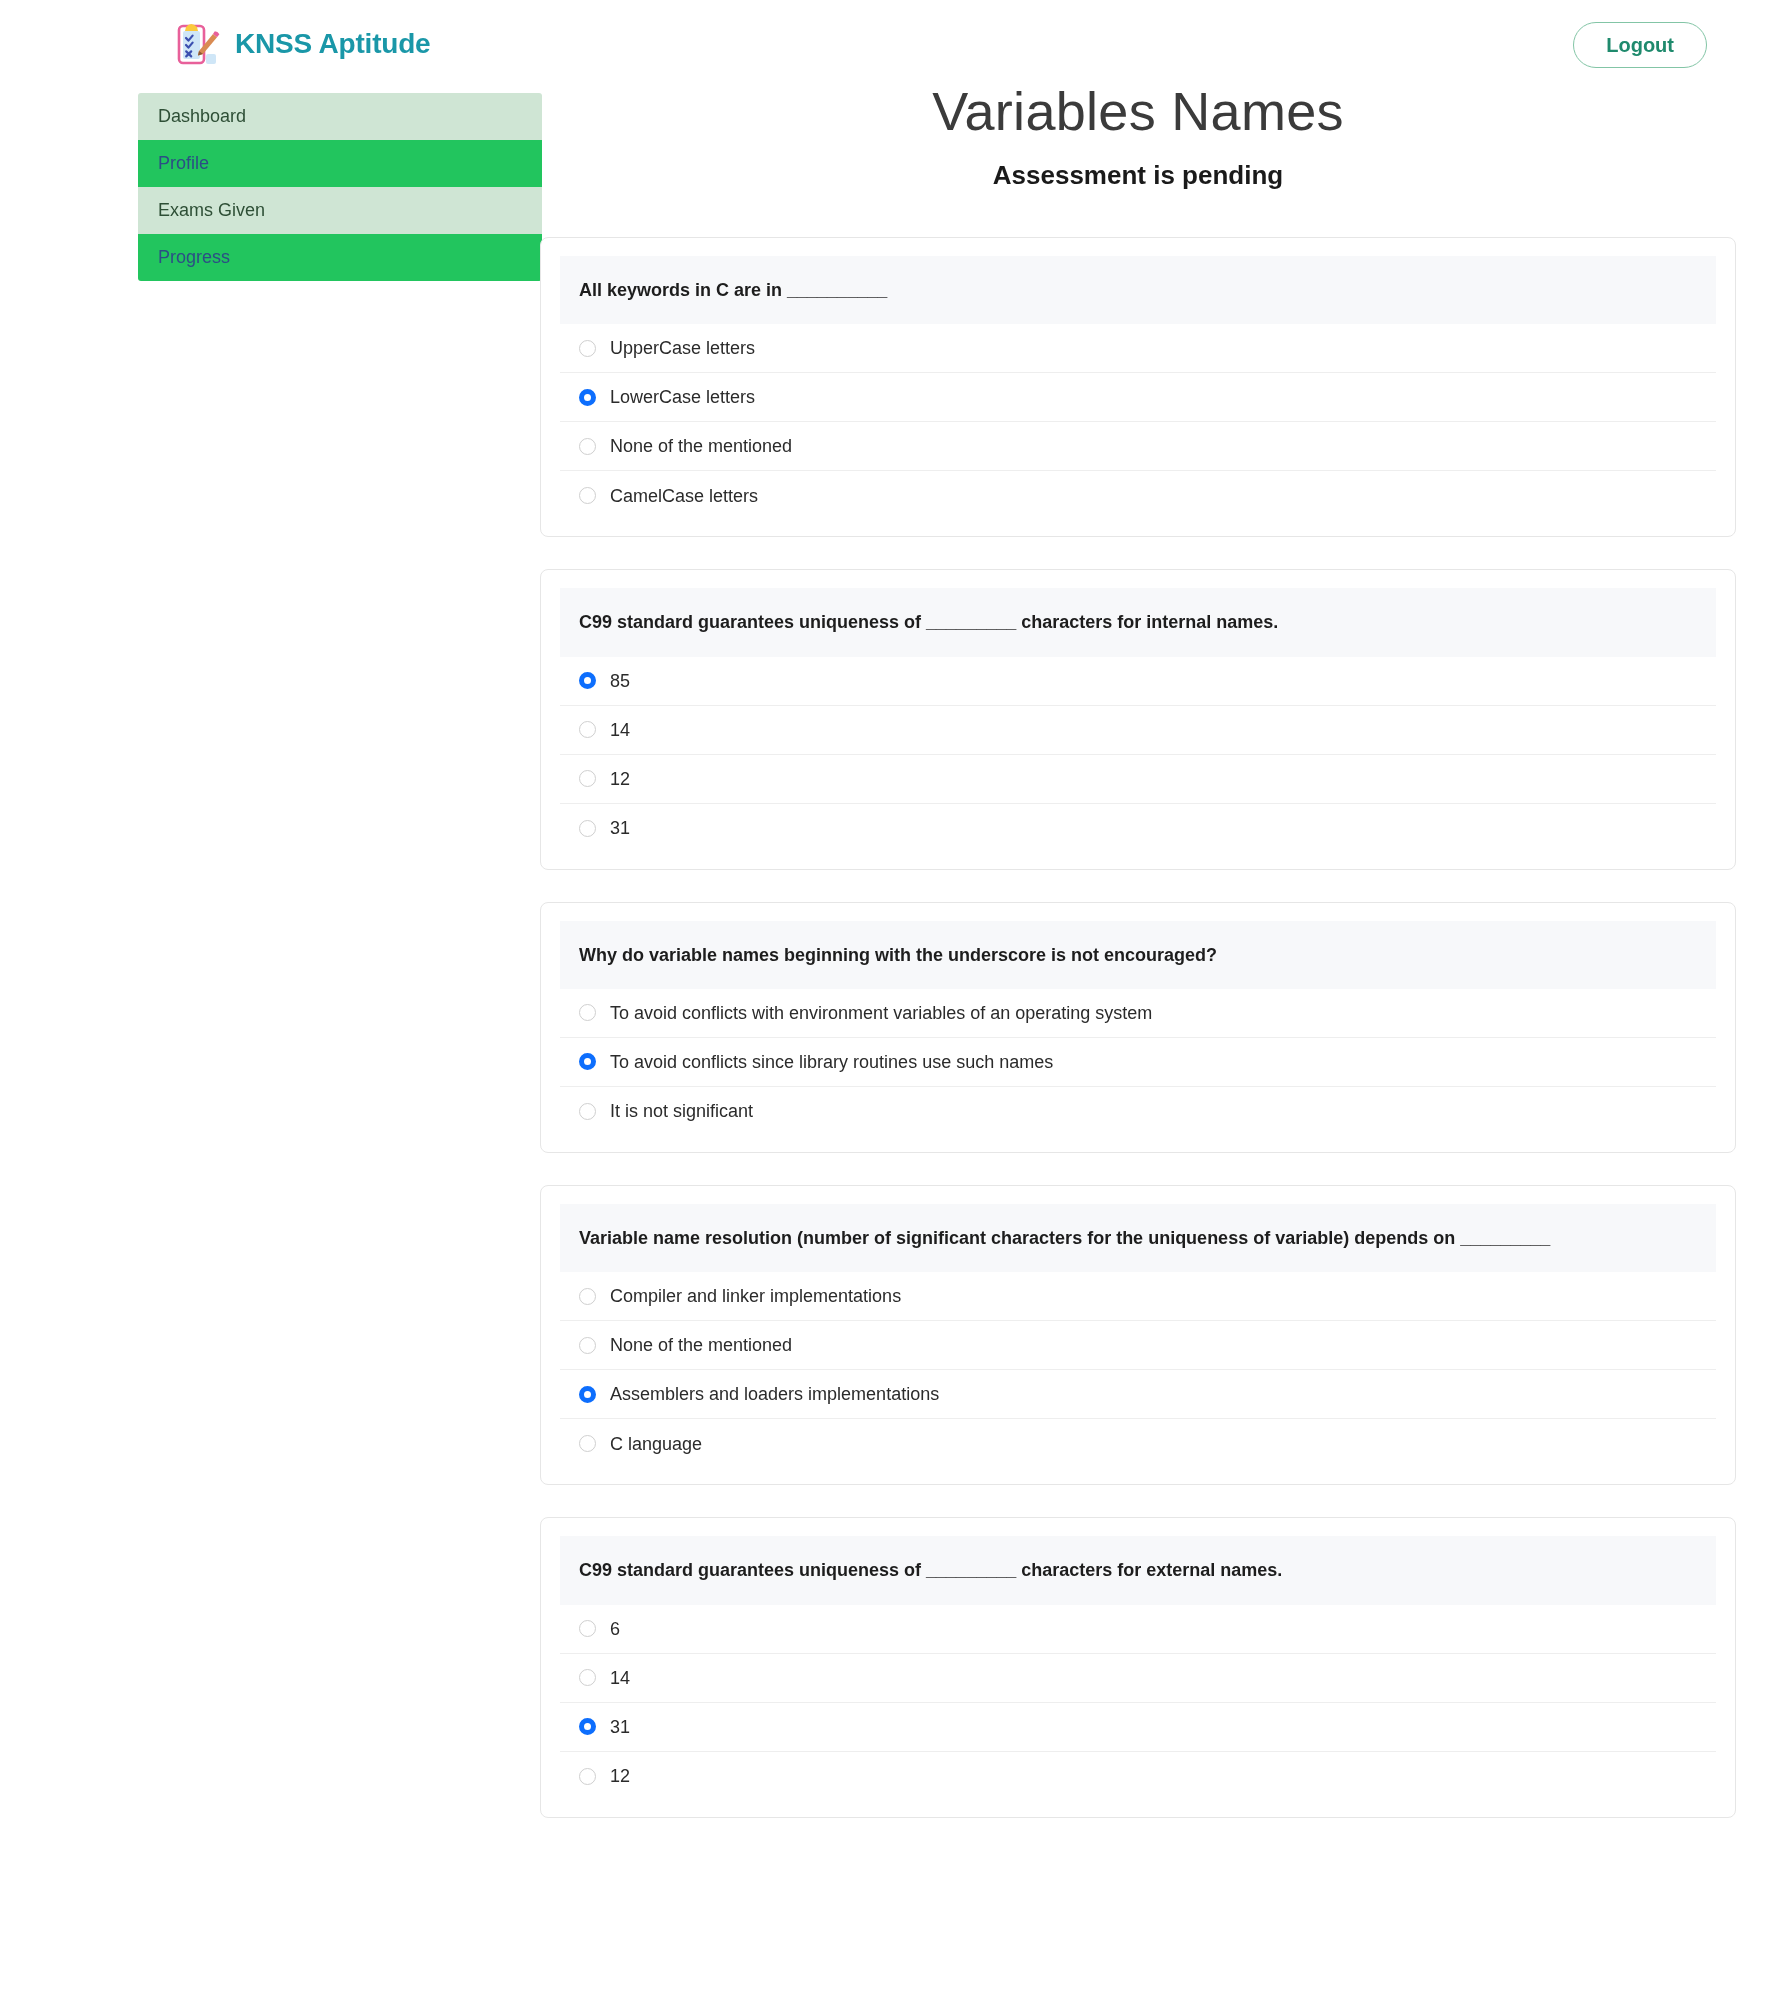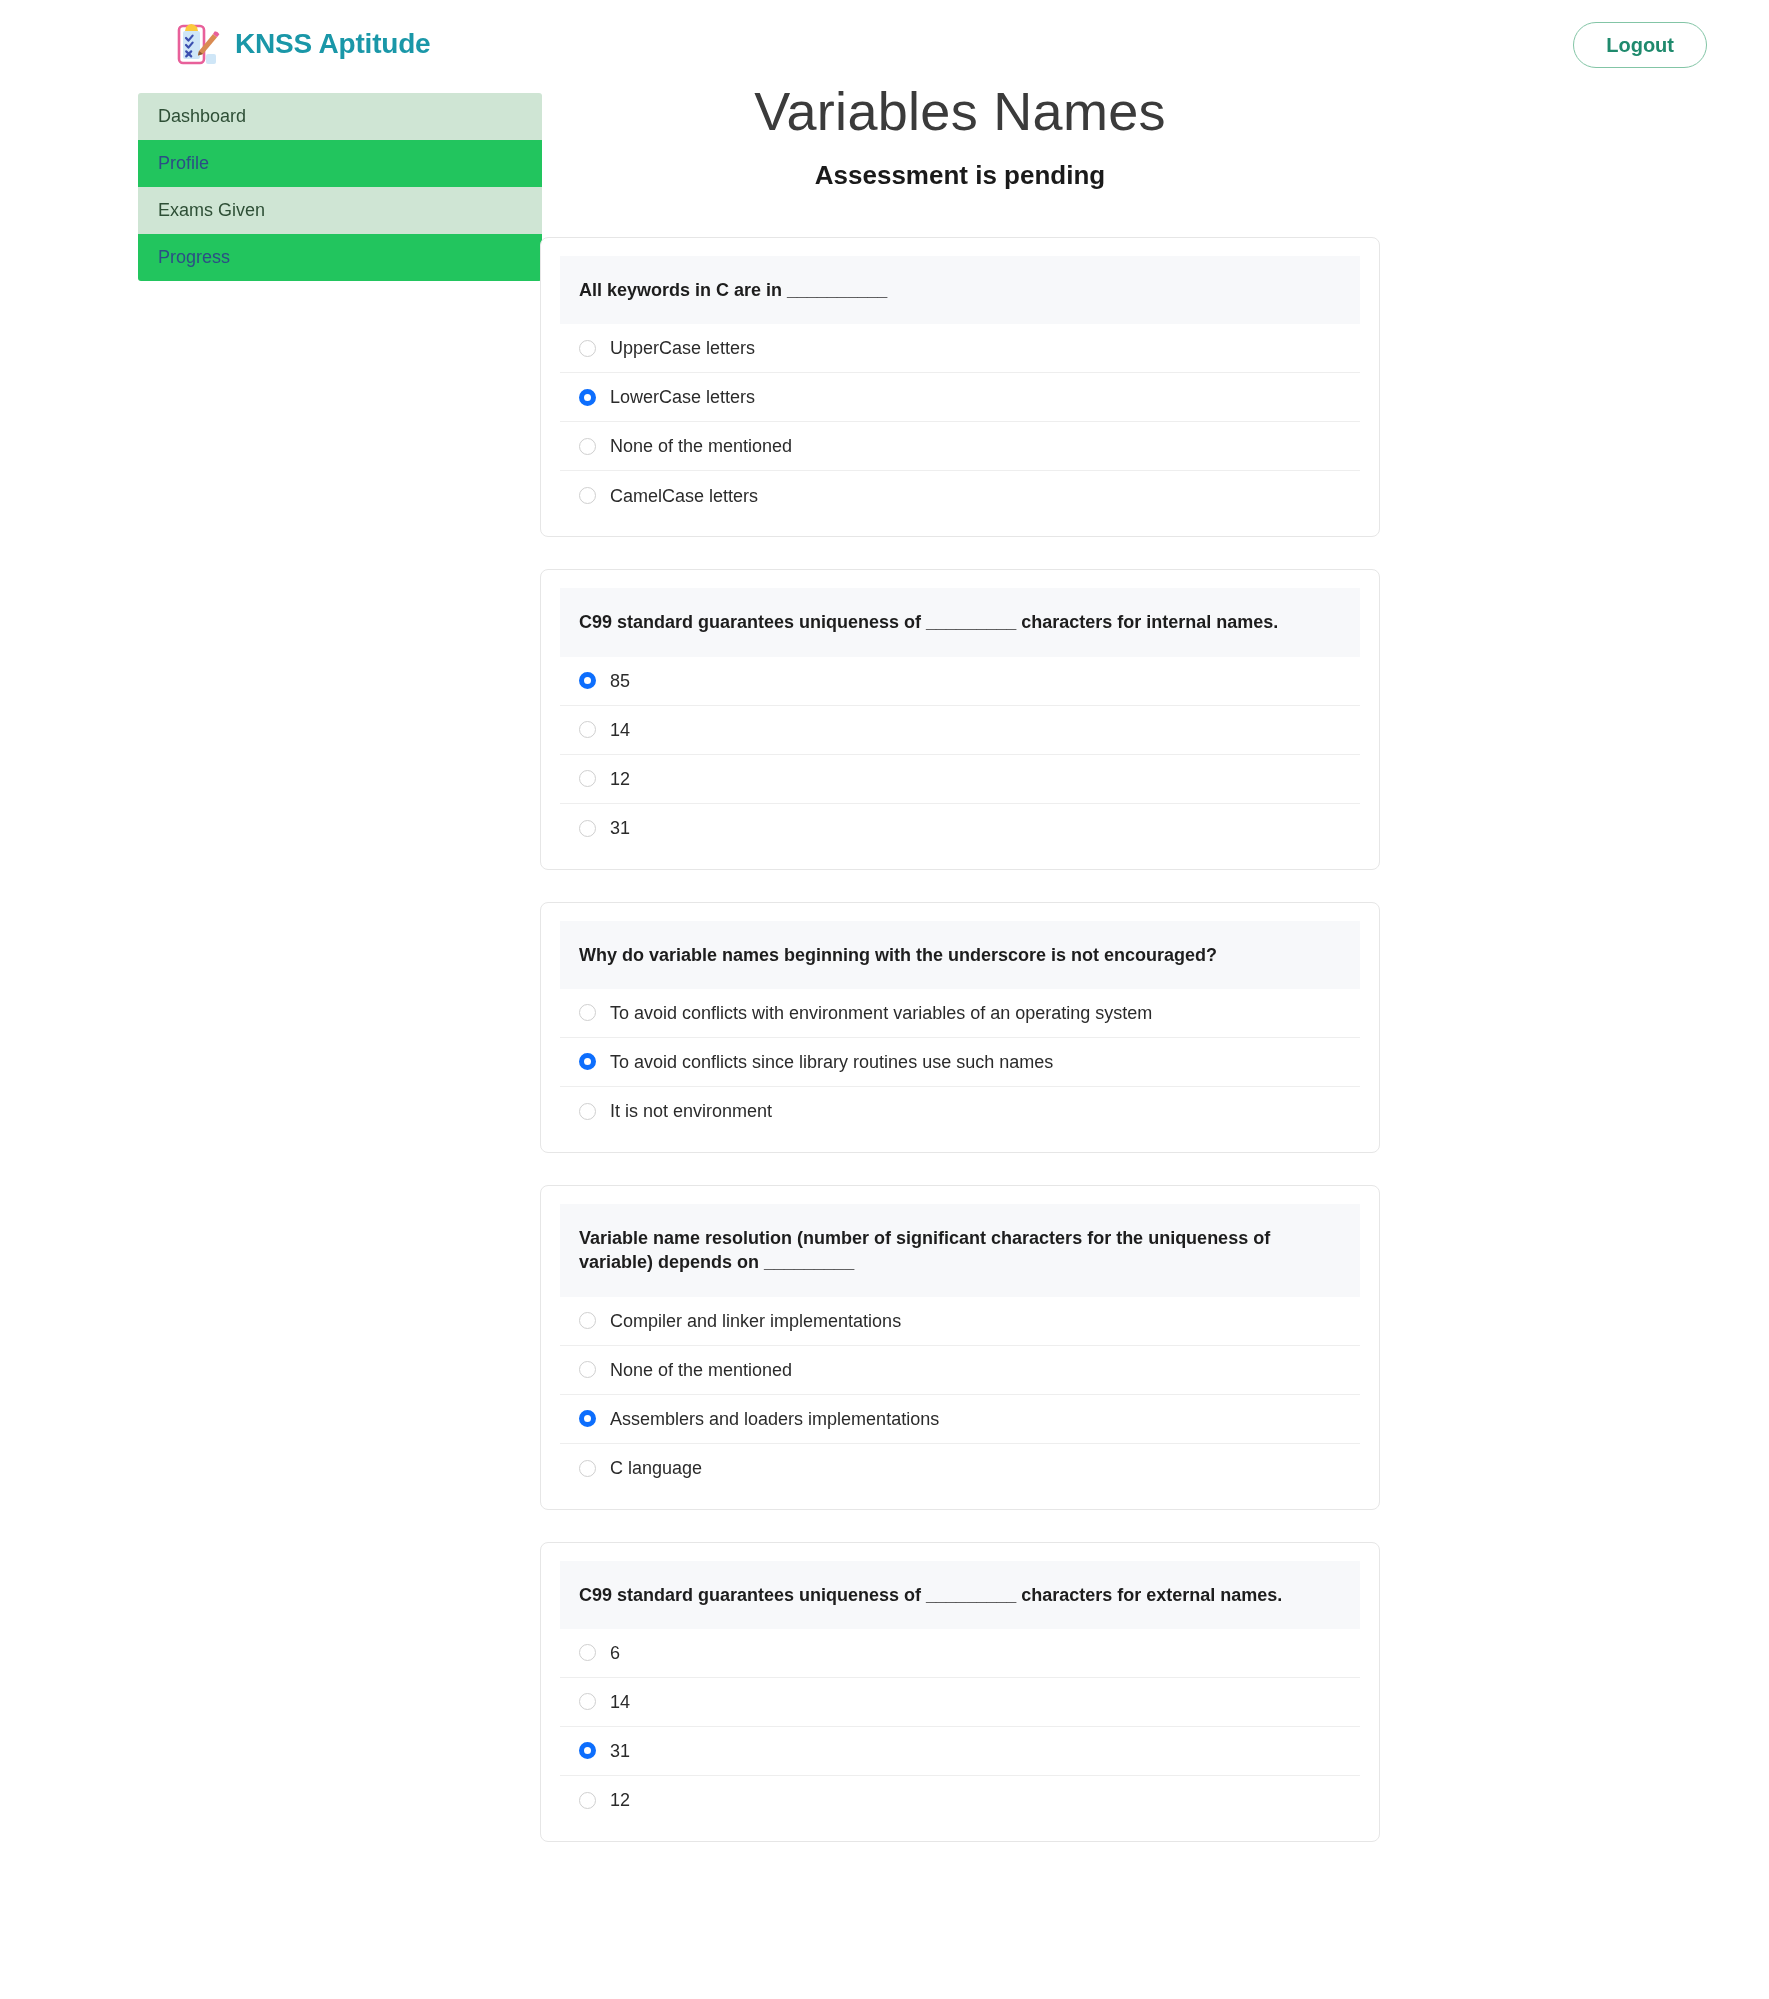--- a/index.html
+++ b/index.html
@@ -96,21 +96,21 @@
   .side-item:last-child {
     border-bottom-left-radius: 3px;
     border-bottom-right-radius: 3px;
   }
 
   
   .main {
     position: absolute;
     left: 540px;
     top: 80px;
-    width: 840px;
+    width: 1196px;
   }
 
   .page-title {
     text-align: center;
     font-size: 54px;
     font-weight: 300;
     color: #3b3b3b;
     line-height: 1.15;
     letter-spacing: 0.3px;
   }
@@ -294,21 +294,21 @@
         <div class="option-row">
           <span class="radio"></span>
           <span class="option-label">To avoid conflicts with environment variables of an operating system</span>
         </div>
         <div class="option-row">
           <span class="radio selected"></span>
           <span class="option-label">To avoid conflicts since library routines use such names</span>
         </div>
         <div class="option-row">
           <span class="radio"></span>
-          <span class="option-label">It is not environment</span>
+          <span class="option-label">It is not significant</span>
         </div>
       </div>
     </div>
 
     <div class="qcard">
       <div class="qcard-header">Variable name resolution (number of significant characters for the uniqueness of variable) depends on _________</div>
       <div class="options">
         <div class="option-row">
           <span class="radio"></span>
           <span class="option-label">Compiler and linker implementations</span>

